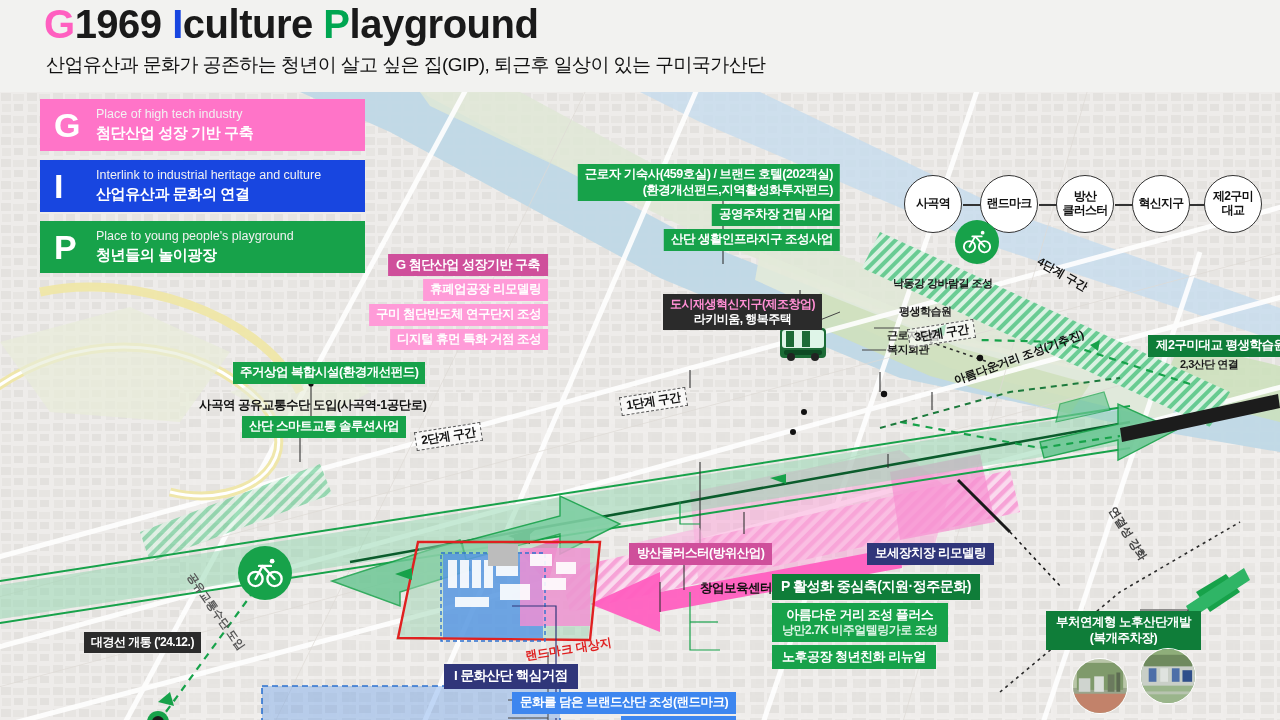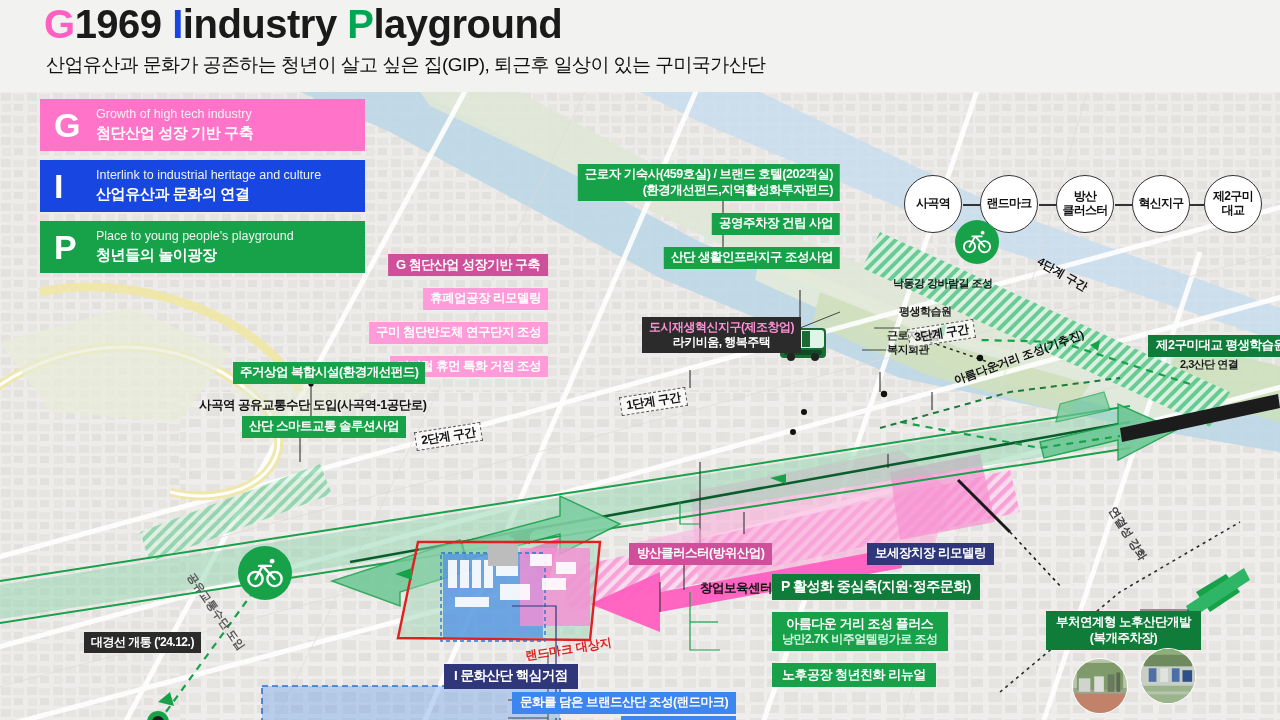--- a/index.html
+++ b/index.html
@@ -40,21 +40,21 @@
   .lbl.blue { background: #3d86ef; color: #fff; font-size: 12.5px; font-weight: bold; padding: 3px 8px; }
   .lbl.navy { background: #30367a; color: #fff; font-size: 13.5px; font-weight: bold; padding: 4px 10px; }
   .lbl.dark { background: #2b2b2b; color: #fff; font-size: 12px; font-weight: bold; padding: 3px 7px; text-align: center; }
   .lbl.plain { color: #111; font-size: 12.5px; font-weight: bold; }
   .lbl.plainsm { color: #1a1a1a; font-size: 11px; font-weight: bold; }
   .lbl.stage { color: #111; font-size: 12px; font-weight: bold; background: rgba(255,255,255,0.65); padding: 1px 5px; border: 1px dashed #555; }
   .lbl .sub { font-weight: bold; font-size: 12px; color: #d8f3e2; }
   .lbl .pinktxt { color: #ff8fd4; }
 
   
-  .stack { position: absolute; display: flex; flex-direction: column; align-items: flex-end; gap: 12px; }
+  .stack { position: absolute; display: flex; flex-direction: column; align-items: flex-end; gap: 3px; }
   .stack.left { align-items: flex-start; }
 
   
   .circle-node { position: absolute; width: 58px; height: 58px; border-radius: 50%; background: #fff; border: 1.6px solid #333; display: flex; align-items: center; justify-content: center; text-align: center; font-size: 12px; font-weight: bold; color: #111; letter-spacing: -0.7px; line-height: 1.15; }
   .circle-line { position: absolute; height: 1.6px; background: #333; }
 
   .bike { position: absolute; width: 44px; height: 44px; border-radius: 50%; background: #17a24a; display: flex; align-items: center; justify-content: center; }
   .bike svg { width: 30px; height: 30px; }
 
   .photo { position: absolute; width: 56px; height: 56px; border-radius: 50%; overflow: hidden; border: 1.5px solid #fff; }
@@ -62,21 +62,21 @@
 
   .rot { position: absolute; white-space: nowrap; font-size: 11.5px; font-weight: bold; color: #111; transform-origin: 0 0; }
 </style>
 </head>
 <body>
 
 <div id="root">
 
   <div class="header">
     <div class="title">
-      <span class="g">G</span><span>1969 </span><span class="i">I</span><span>industry </span><span class="p">P</span><span>layground</span>
+      <span class="g">G</span><span>1969 </span><span class="i">I</span><span>culture </span><span class="p">P</span><span>layground</span>
     </div>
     <div class="subtitle">산업유산과 문화가 공존하는 청년이 살고 싶은 집(GIP), 퇴근후 일상이 있는 구미국가산단</div>
   </div>
 
   <div class="map">
 
     <svg class="map-svg" width="1280" height="628">
       <defs>
         <pattern id="hatchGreen" width="8" height="8" patternTransform="rotate(45)" patternUnits="userSpaceOnUse">
           <rect width="8" height="8" fill="#d9f2e2"></rect>
@@ -280,21 +280,21 @@
       <circle cx="158" cy="630" r="11" fill="#17a24a"></circle>
       <circle cx="158" cy="630" r="6" fill="#1a1a1a"></circle>
 
       <path d="M 630 452 L 700 436 L 708 460 L 638 476 Z" fill="#f9b3e0" opacity="0.6"></path>
     </svg>
 
     <div style="position:absolute;left:40px;top:7px;width:325px;">
       <div class="legend-row g">
         <div class="legend-letter">G</div>
         <div class="legend-txt">
-          <div class="legend-en">Growth of high tech industry</div>
+          <div class="legend-en">Place of high tech industry</div>
           <div class="legend-ko">첨단산업 성장 기반 구축</div>
         </div>
       </div>
       <div class="legend-row i">
         <div class="legend-letter">I</div>
         <div class="legend-txt">
           <div class="legend-en">Interlink to industrial heritage and culture</div>
           <div class="legend-ko">산업유산과 문화의 연결</div>
         </div>
       </div>
@@ -316,21 +316,21 @@
       <div class="lbl green" style="position:relative;">산단 생활인프라지구 조성사업</div>
     </div>
 
     <div class="stack" style="left:548px;top:162px;transform:translateX(-100%);">
       <div class="lbl pinkdark" style="position:relative;">G 첨단산업 성장기반 구축</div>
       <div class="lbl pink" style="position:relative;">휴폐업공장 리모델링</div>
       <div class="lbl pink" style="position:relative;">구미 첨단반도체 연구단지 조성</div>
       <div class="lbl pink" style="position:relative;">디지털 휴먼 특화 거점 조성</div>
     </div>
 
-    <div class="lbl dark" style="left:642px;top:202px;margin-top:23px;">
+    <div class="lbl dark" style="left:663px;top:202px;">
       <div class="pinktxt">도시재생혁신지구(제조창업)</div>
       <div>라키비움, 행복주택</div>
     </div>
 
     <div class="lbl green" style="left:233px;top:270px;">주거상업 복합시설(환경개선펀드)</div>
     <div class="lbl plain" style="left:199px;top:306px;">사곡역 공유교통수단 도입(사곡역-1공단로)</div>
     <div class="lbl green" style="left:242px;top:324px;">산단 스마트교통 솔루션사업</div>
 
     <div class="lbl pinkdark" style="left:629px;top:451px;font-size:12.5px;text-align:right;">방산클러스터(방위산업)</div>
     <div class="lbl plain" style="left:700px;top:489px;">창업보육센터</div>

